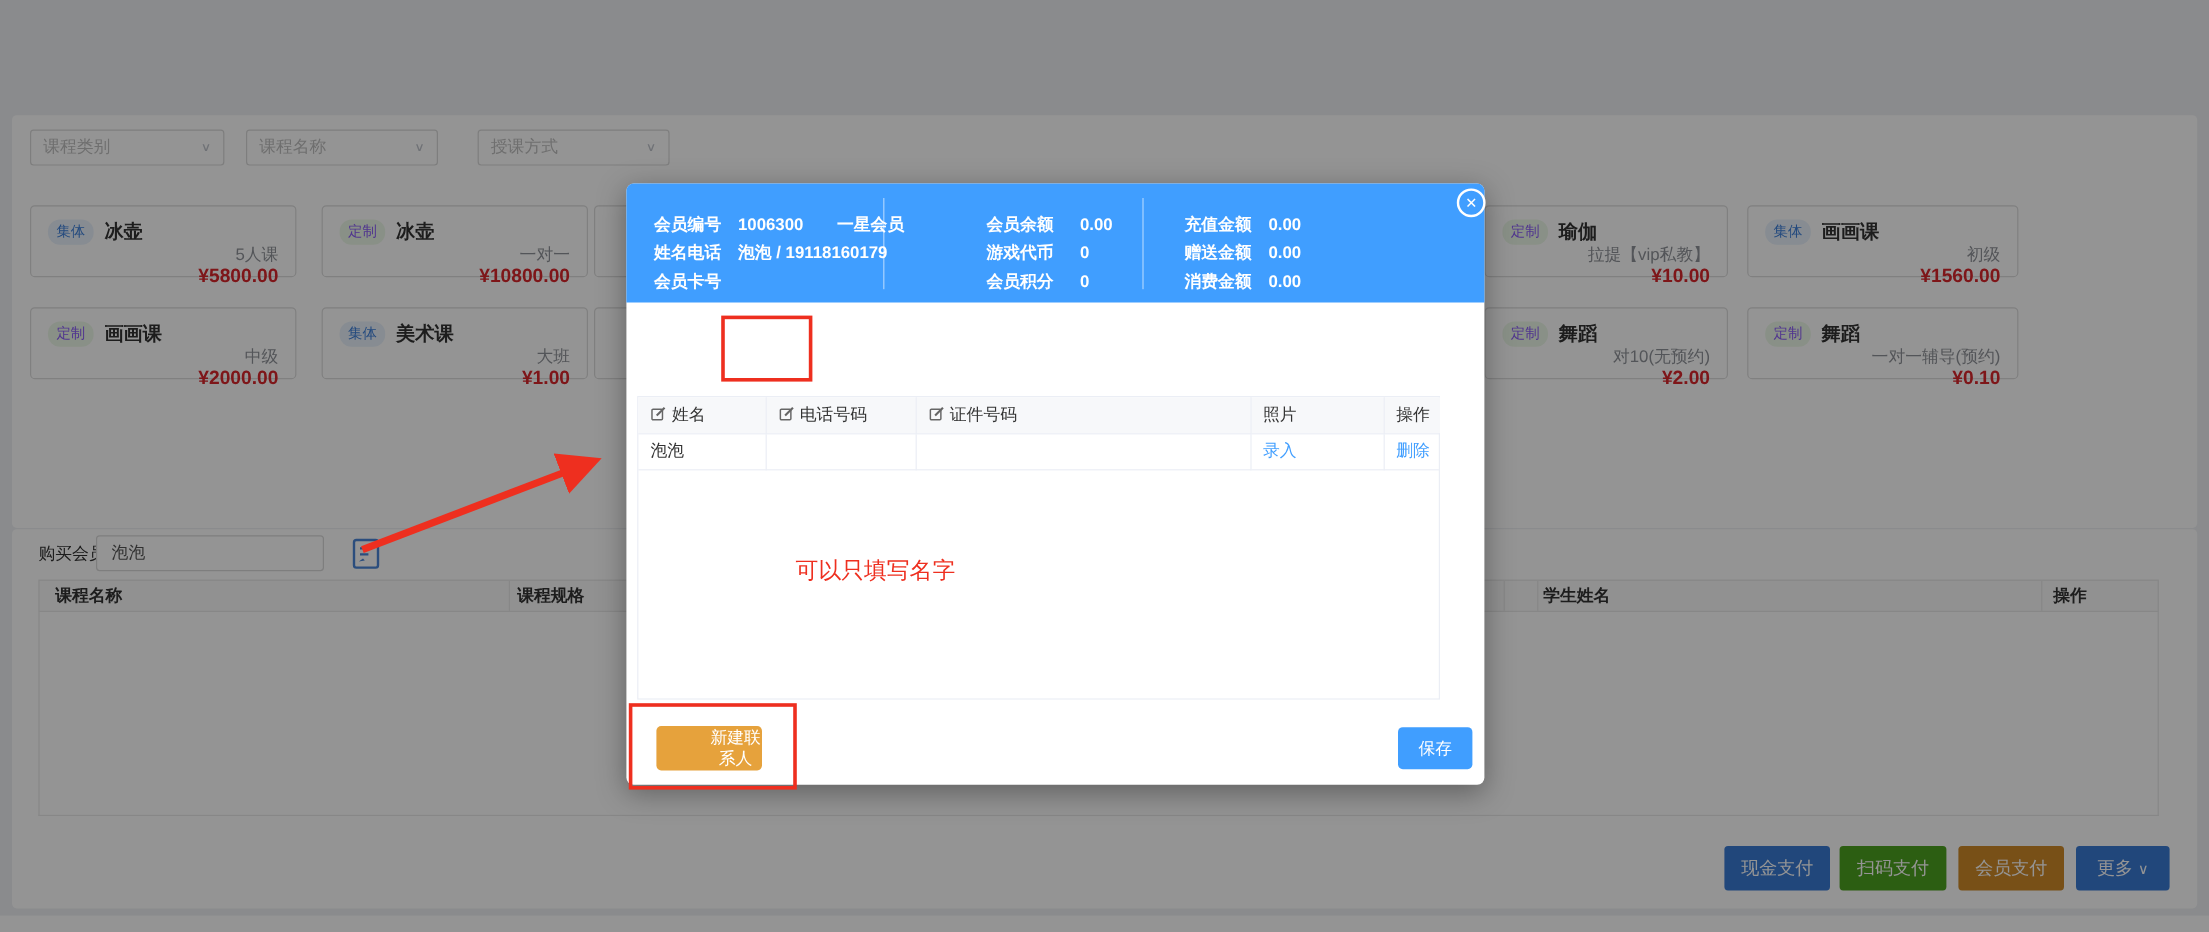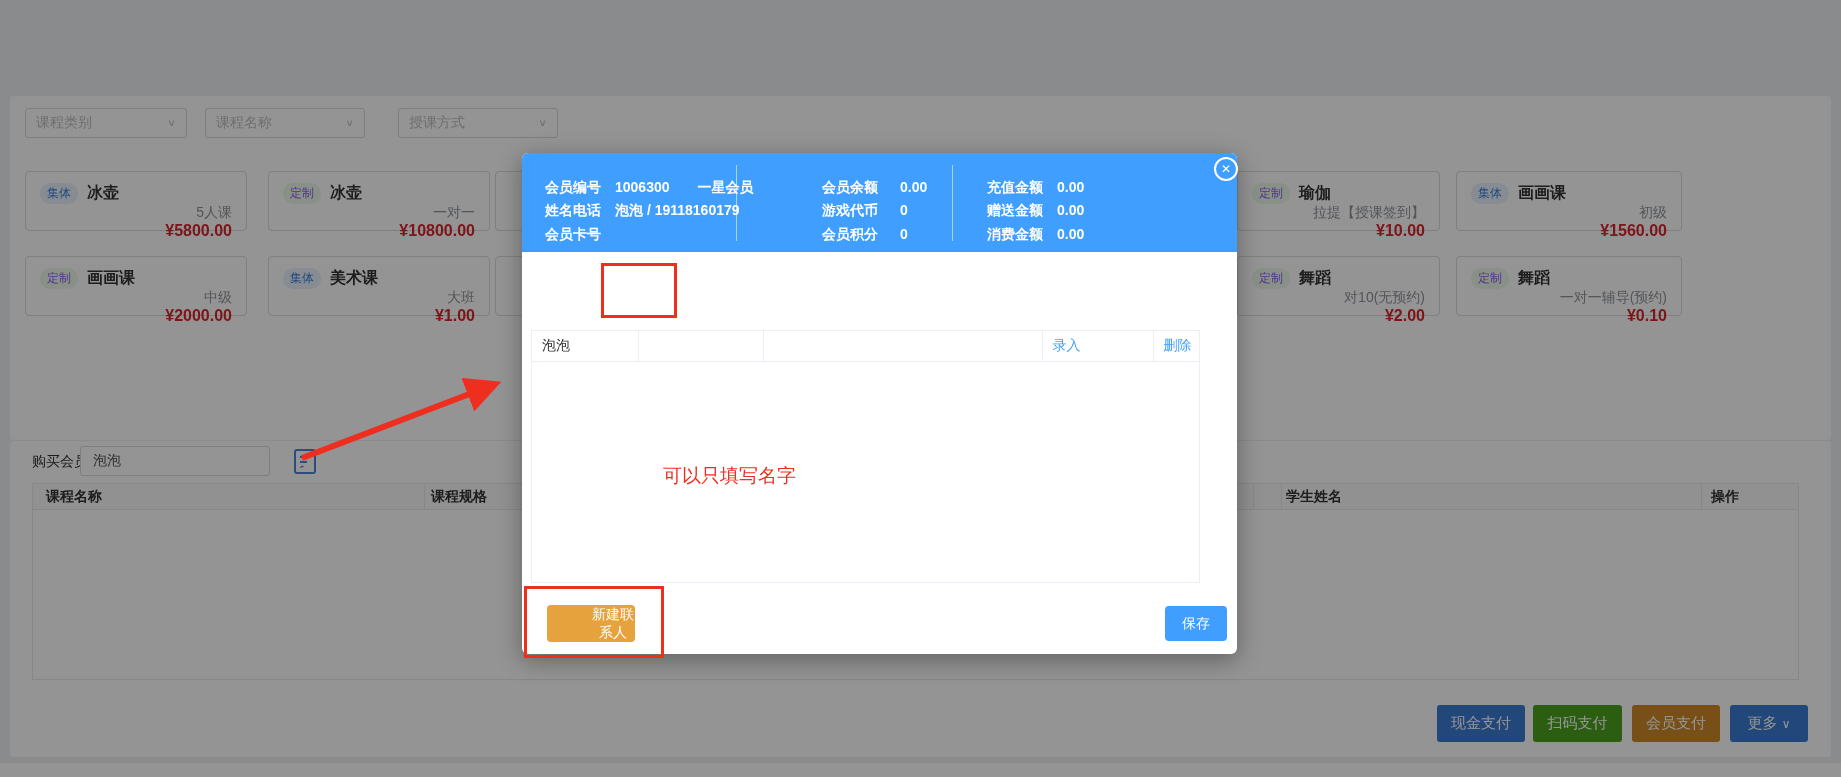--- a/index.html
+++ b/index.html
@@ -169,21 +169,21 @@
       <div class="card-bottom">
           <span class="card-spec">私</span>
         </div>
     </div>
     <div class="card" style="left:1227px;top:75px;width:203px">
       <div class="card-top">
           <span class="badge badge-green">定制</span>
           <span class="card-title">瑜伽</span>
         </div>
       <div class="card-bottom">
-          <span class="card-spec">拉提【授课签到】</span>
+          <span class="card-spec">拉提【vip私教】</span>
           <span class="card-price">¥10.00</span>
         </div>
     </div>
     <div class="card" style="left:1446px;top:75px;width:226px">
       <div class="card-top">
           <span class="badge badge-blue">集体</span>
           <span class="card-title">画画课</span>
         </div>
       <div class="card-bottom">
           <span class="card-spec">初级</span>
@@ -271,20 +271,36 @@
     <div class="c-table">
       <table>
         <colgroup>
             <col style="width:106px">
             <col style="width:125px">
             <col style="width:279px">
             <col style="width:111px">
             <col style="width:47px">
           </colgroup>
         <tbody>
+            <tr>
+          <th><svg class="hicon" width="14" height="14" viewBox="0 0 16 16">
+                  <rect x="1.5" y="3.5" width="10" height="10" rx="1" fill="none" stroke="#666" stroke-width="1.4"></rect>
+                  <line x1="6" y1="9.5" x2="13.5" y2="2" stroke="#666" stroke-width="2"></line>
+                </svg><span>姓名</span></th>
+          <th><svg class="hicon" width="14" height="14" viewBox="0 0 16 16">
+                  <rect x="1.5" y="3.5" width="10" height="10" rx="1" fill="none" stroke="#666" stroke-width="1.4"></rect>
+                  <line x1="6" y1="9.5" x2="13.5" y2="2" stroke="#666" stroke-width="2"></line>
+                </svg><span>电话号码</span></th>
+          <th><svg class="hicon" width="14" height="14" viewBox="0 0 16 16">
+                  <rect x="1.5" y="3.5" width="10" height="10" rx="1" fill="none" stroke="#666" stroke-width="1.4"></rect>
+                  <line x1="6" y1="9.5" x2="13.5" y2="2" stroke="#666" stroke-width="2"></line>
+                </svg><span>证件号码</span></th>
+          <th>照片</th>
+          <th>操作</th>
+        </tr>
         <tr>
           <td>泡泡</td>
           <td></td>
           <td></td>
           <td><span class="tlink">录入</span></td>
           <td><span class="tlink">删除</span></td>
         </tr>
       </tbody>
         </table>
     </div>

